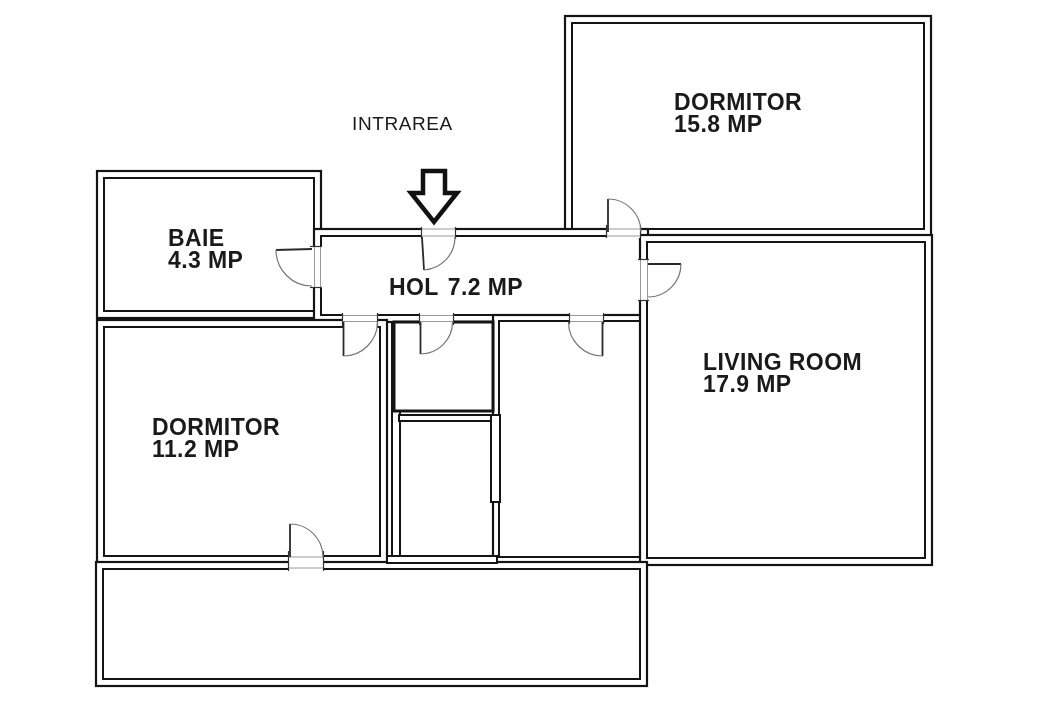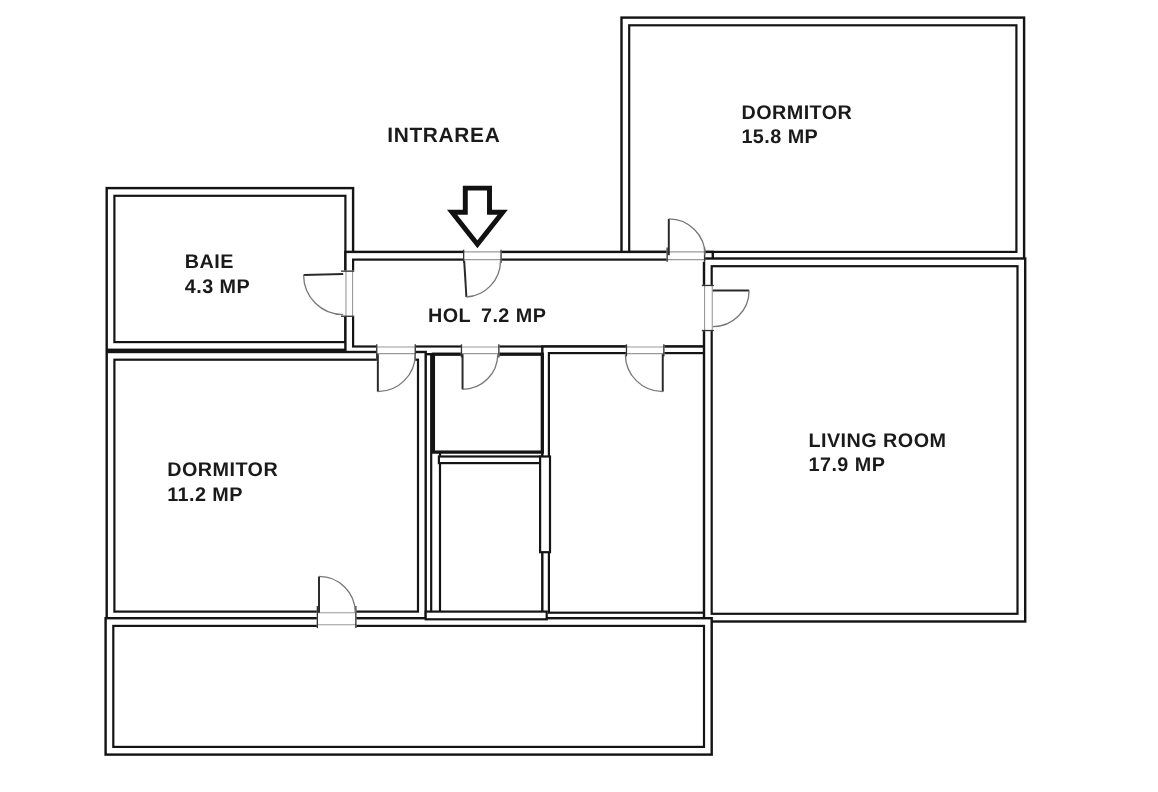--- a/index.html
+++ b/index.html
@@ -8,30 +8,30 @@
     position:relative;
     width:1053px;height:720px;
     background:#ffffff;
     overflow:hidden;
     font-family:"Liberation Sans","DejaVu Sans",sans-serif;
   }
   .plan svg{position:absolute;left:0;top:0;}
   .room-label{
     position:absolute;
     font-weight:700;
-    font-size:18px;
+    font-size:23px;
     line-height:22px;
     letter-spacing:0.4px;
     color:#1a1a1a;
     white-space:nowrap;
   }
   .room-label .inline-area{margin-left:9px;}
   .entrance-label{
     position:absolute;
-    font-weight:700;
+    font-weight:400;
     font-size:19px;
     letter-spacing:0.6px;
     color:#1a1a1a;
     white-space:nowrap;
   }
   
   .wall{fill:#ffffff;stroke:#141414;stroke-width:2.2px;}
   .wall-thin{fill:#ffffff;stroke:#141414;stroke-width:2px;}
   .wall-thick{fill:#ffffff;stroke:#141414;stroke-width:3px;}
   .gap{fill:#ffffff;stroke:none;}
@@ -175,21 +175,21 @@
   <div class="room-label" style="left:149px;top:227px;margin-left:19px;">
     <div>BAIE</div>
     <div>4.3 MP</div>
   </div>
 
   <div class="room-label" style="left:389px;top:276px;">
     <span>HOL</span><span class="inline-area">7.2 MP</span>
   </div>
 
 
-  <div class="room-label" style="left:735px;top:351px;margin-top:38px;">
+  <div class="room-label" style="left:703px;top:351px;">
     <div>LIVING ROOM</div>
     <div>17.9 MP</div>
   </div>
 
   <div class="room-label" style="left:152px;top:416px;">
     <div>DORMITOR</div>
     <div>11.2 MP</div>
   </div>
 
 

